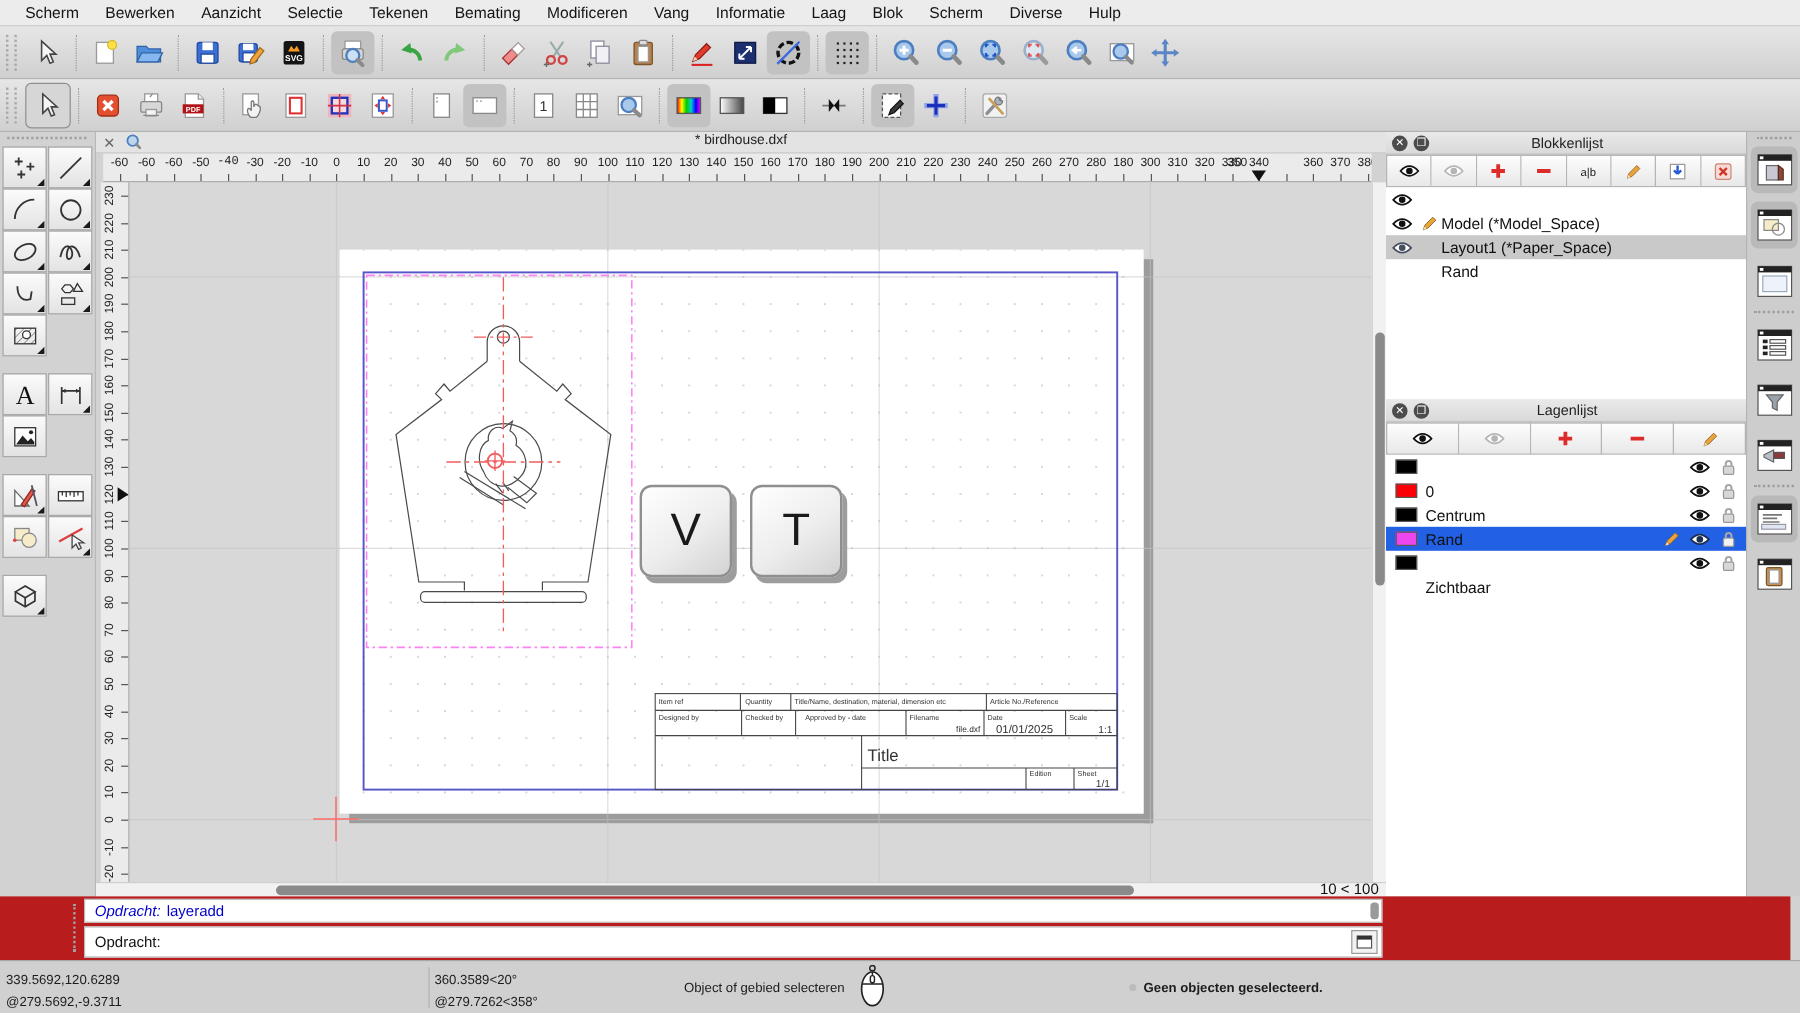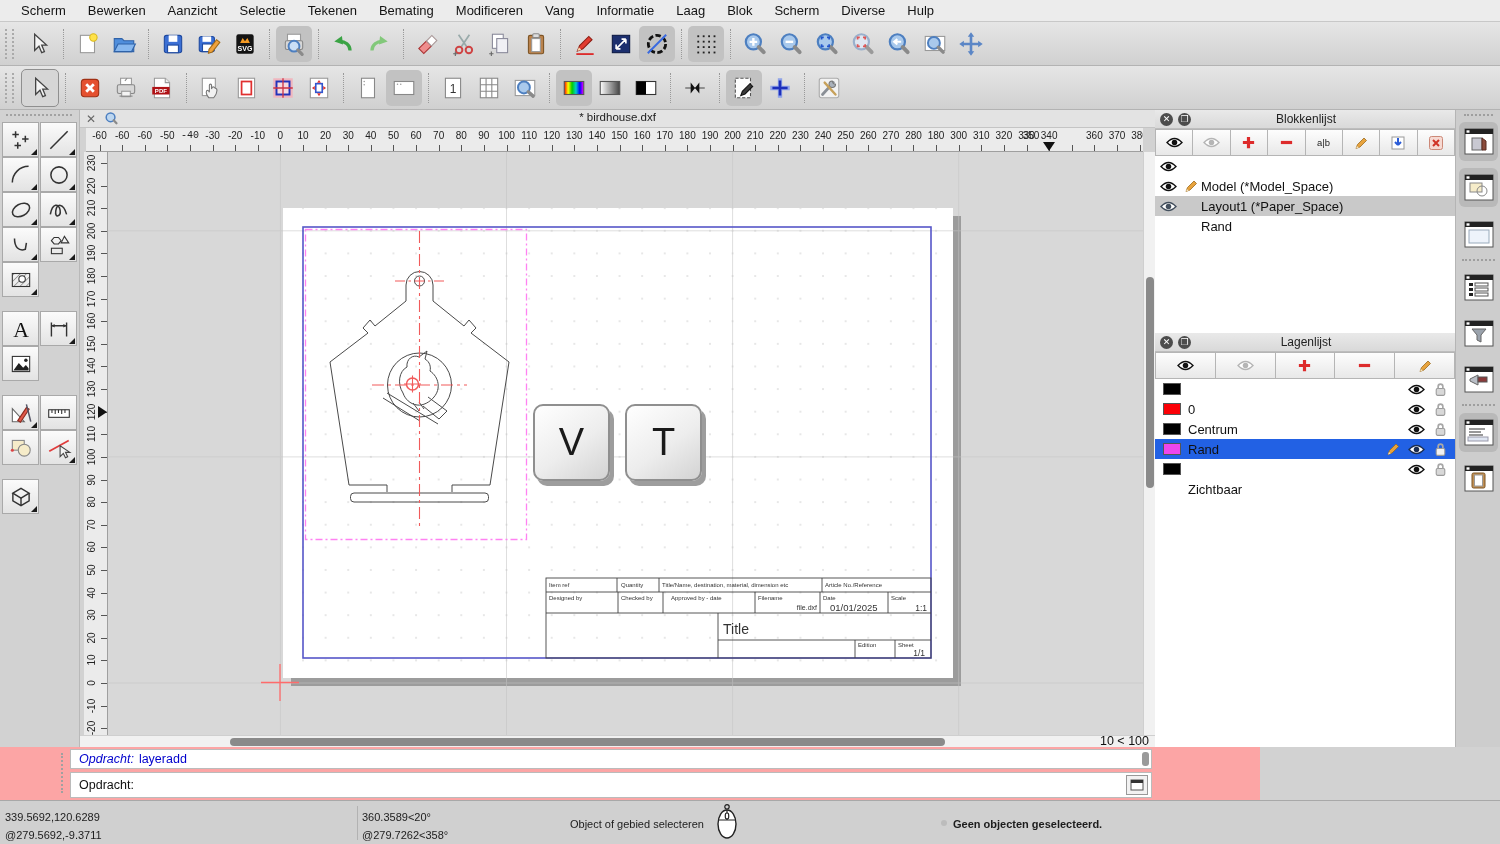--- a/index.html
+++ b/index.html
@@ -64,21 +64,21 @@
   .plist{position:absolute;width:300px;background:#fff;overflow:hidden;}
   .prow{height:20px;display:flex;align-items:center;font-size:13px;color:#111;}
   .prow .cell-icon{width:26px;display:flex;justify-content:center;flex:0 0 auto;}
   .prow .cell-pencil{width:20px;display:flex;justify-content:center;flex:0 0 auto;}
   .prow .grow{flex:1;margin-top:41px;}
   #dockstrip{left:1455px;top:110px;width:45px;height:637px;background:#cdcdcd;border-left:1px solid #b5b5b5;box-sizing:border-box;}
   .dockbtn{position:absolute;left:3px;width:39px;height:39px;border-radius:6px;display:flex;align-items:center;justify-content:center;}
   .dockbtn.active{background:#b9b9b9;}
   .docksep{position:absolute;left:6px;width:33px;border-top:2px dotted #9e9e9e;}
   
-  #cmddock{left:0;top:747px;width:1260px;height:53px;background:#fca5a5;}
+  #cmddock{left:0;top:747px;width:1492px;height:53px;background:#b91c1c;}
   #cmd-history{position:absolute;left:70px;top:2px;width:1082px;height:20px;background:#fff;border:1px solid #bbb;
                box-sizing:border-box;font-size:12.5px;display:flex;align-items:center;padding-left:8px;color:#0000cc;}
   #cmd-history .lbl{font-style:italic;margin-right:5px;}
   #histscroll{position:absolute;right:2px;top:2px;width:7px;height:14px;background:#9a9a9a;border-radius:3px;}
   #cmd-prompt{position:absolute;left:70px;top:25px;width:1082px;height:26px;background:#fff;border:1px solid #bbb;
               box-sizing:border-box;display:flex;align-items:center;padding-left:8px;font-size:12.5px;}
   #cmd-input{flex:1;border:none;outline:none;font-size:12.5px;font-family:"Liberation Sans",sans-serif;background:transparent;}
   #cmd-winbtn{width:20px;height:18px;border:1px solid #999;background:#f2f2f2;margin-right:3px;display:flex;align-items:center;justify-content:center;flex:0 0 auto;}
   
   #statusbar{left:0;top:800px;width:1500px;height:44px;background:#d0d0d0;border-top:1px solid #a8a8a8;box-sizing:border-box;font-size:11px;color:#1c1c1c;}

